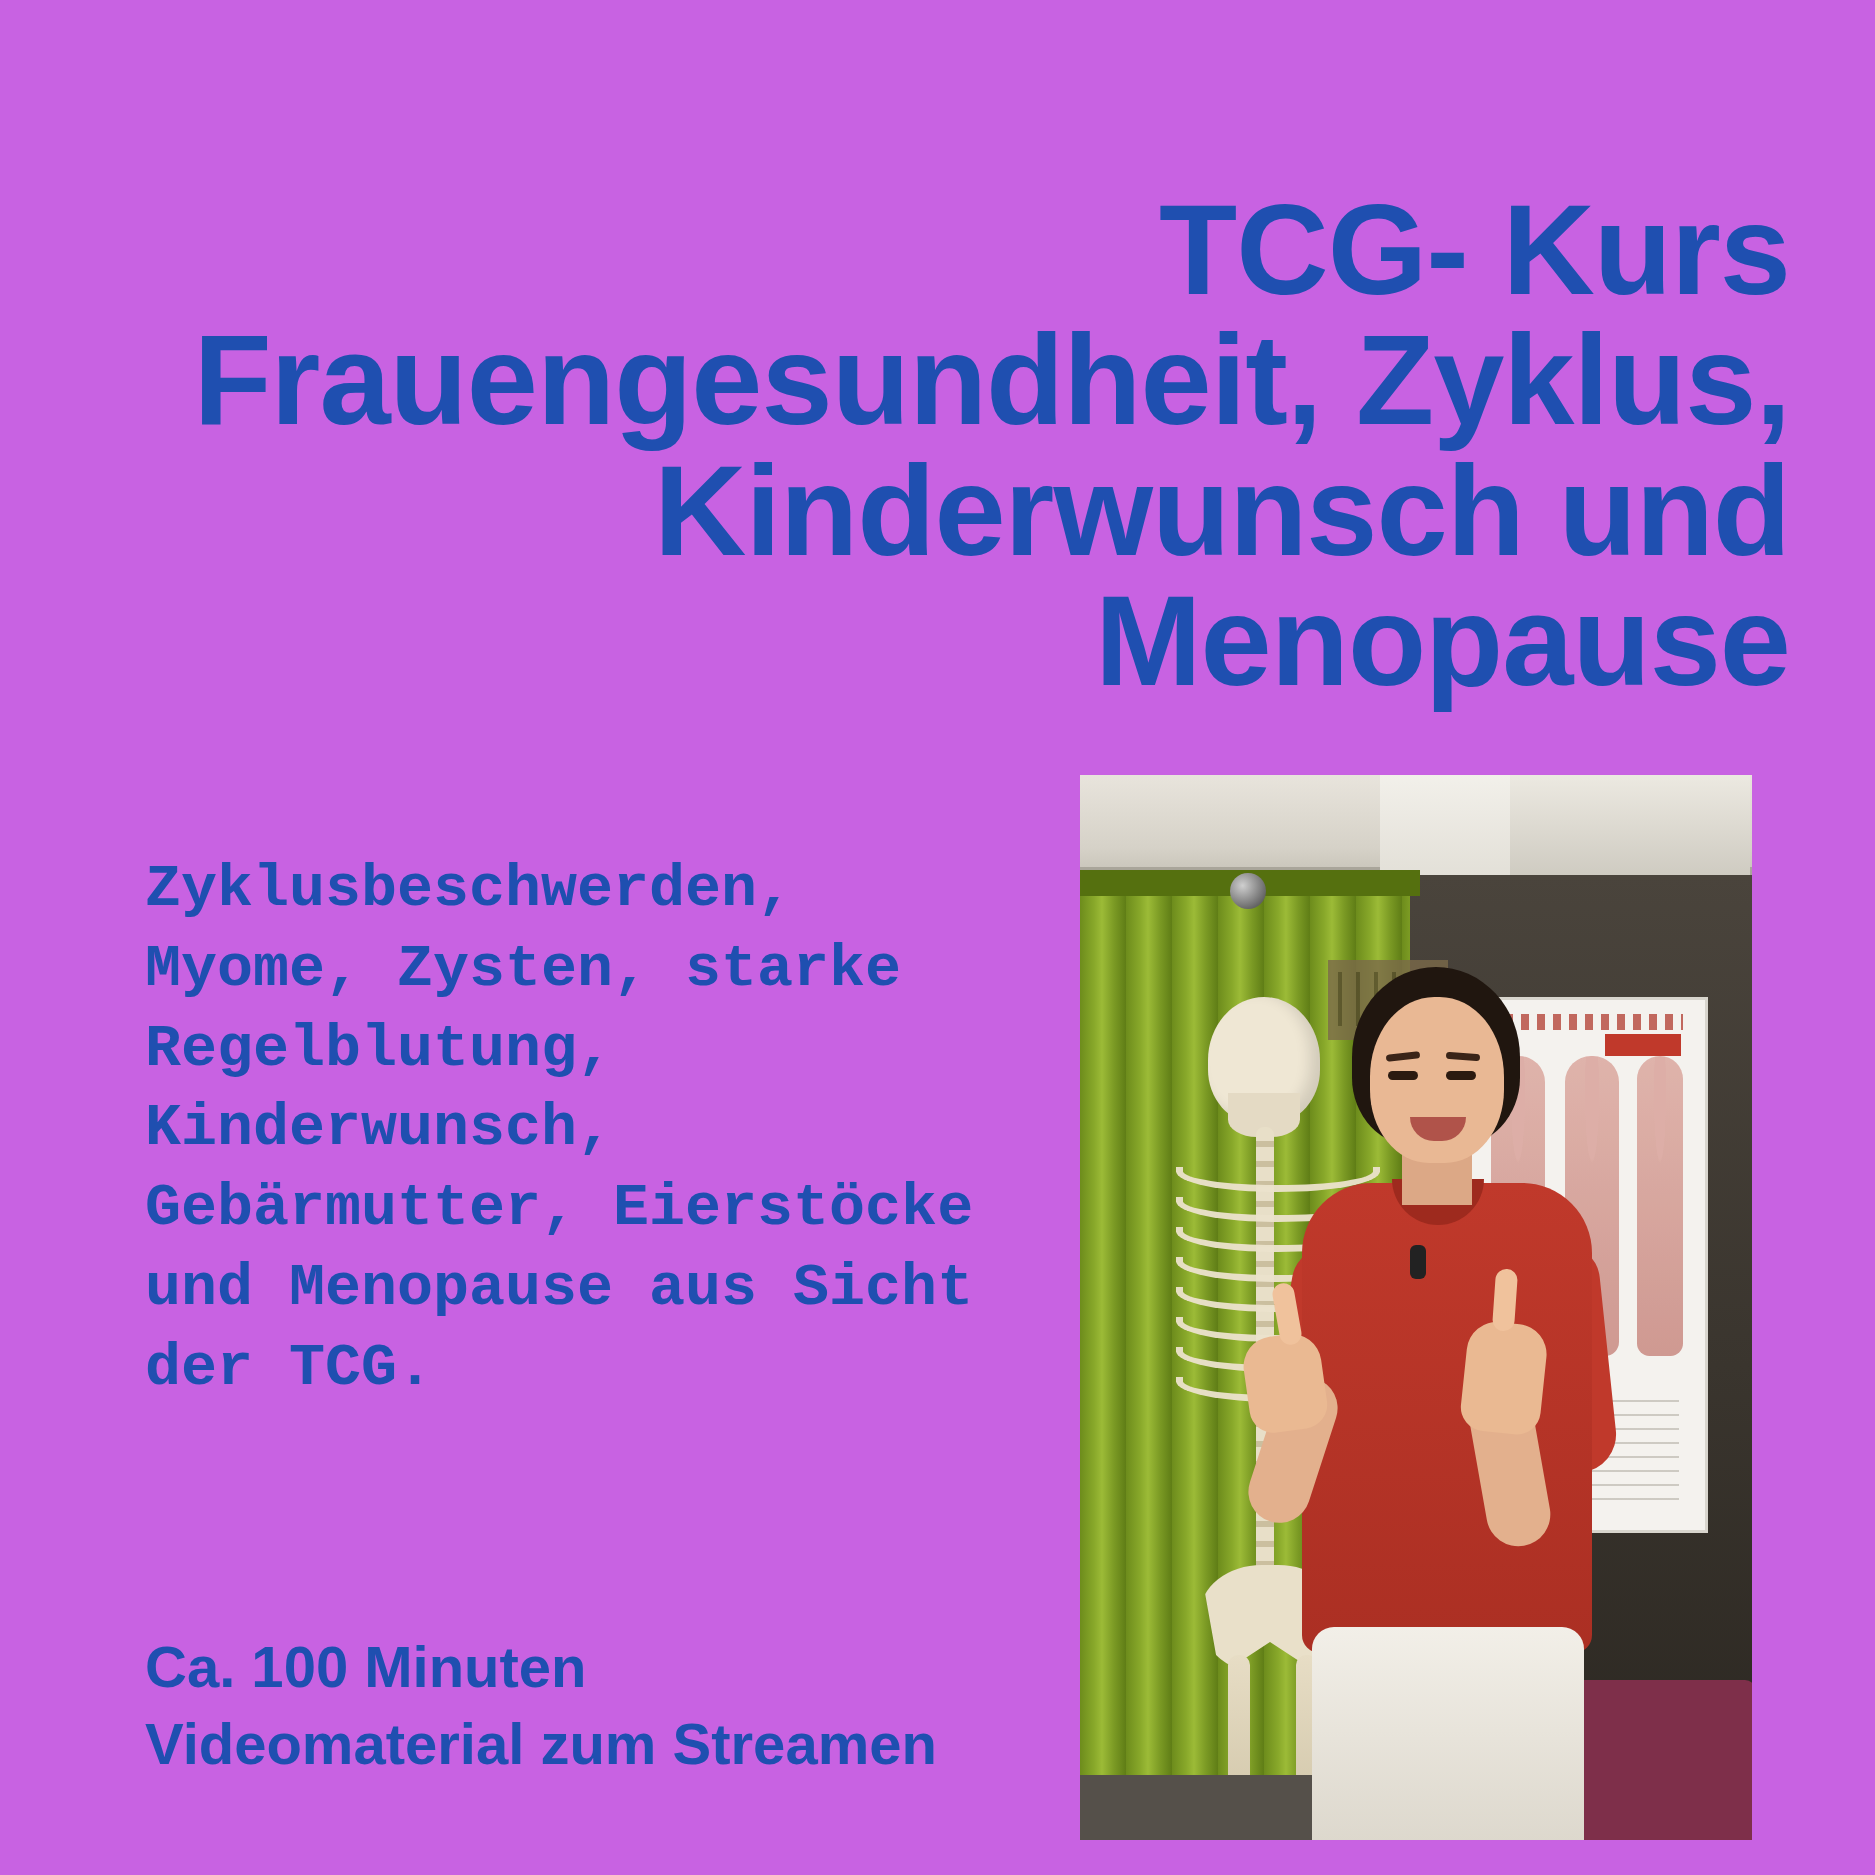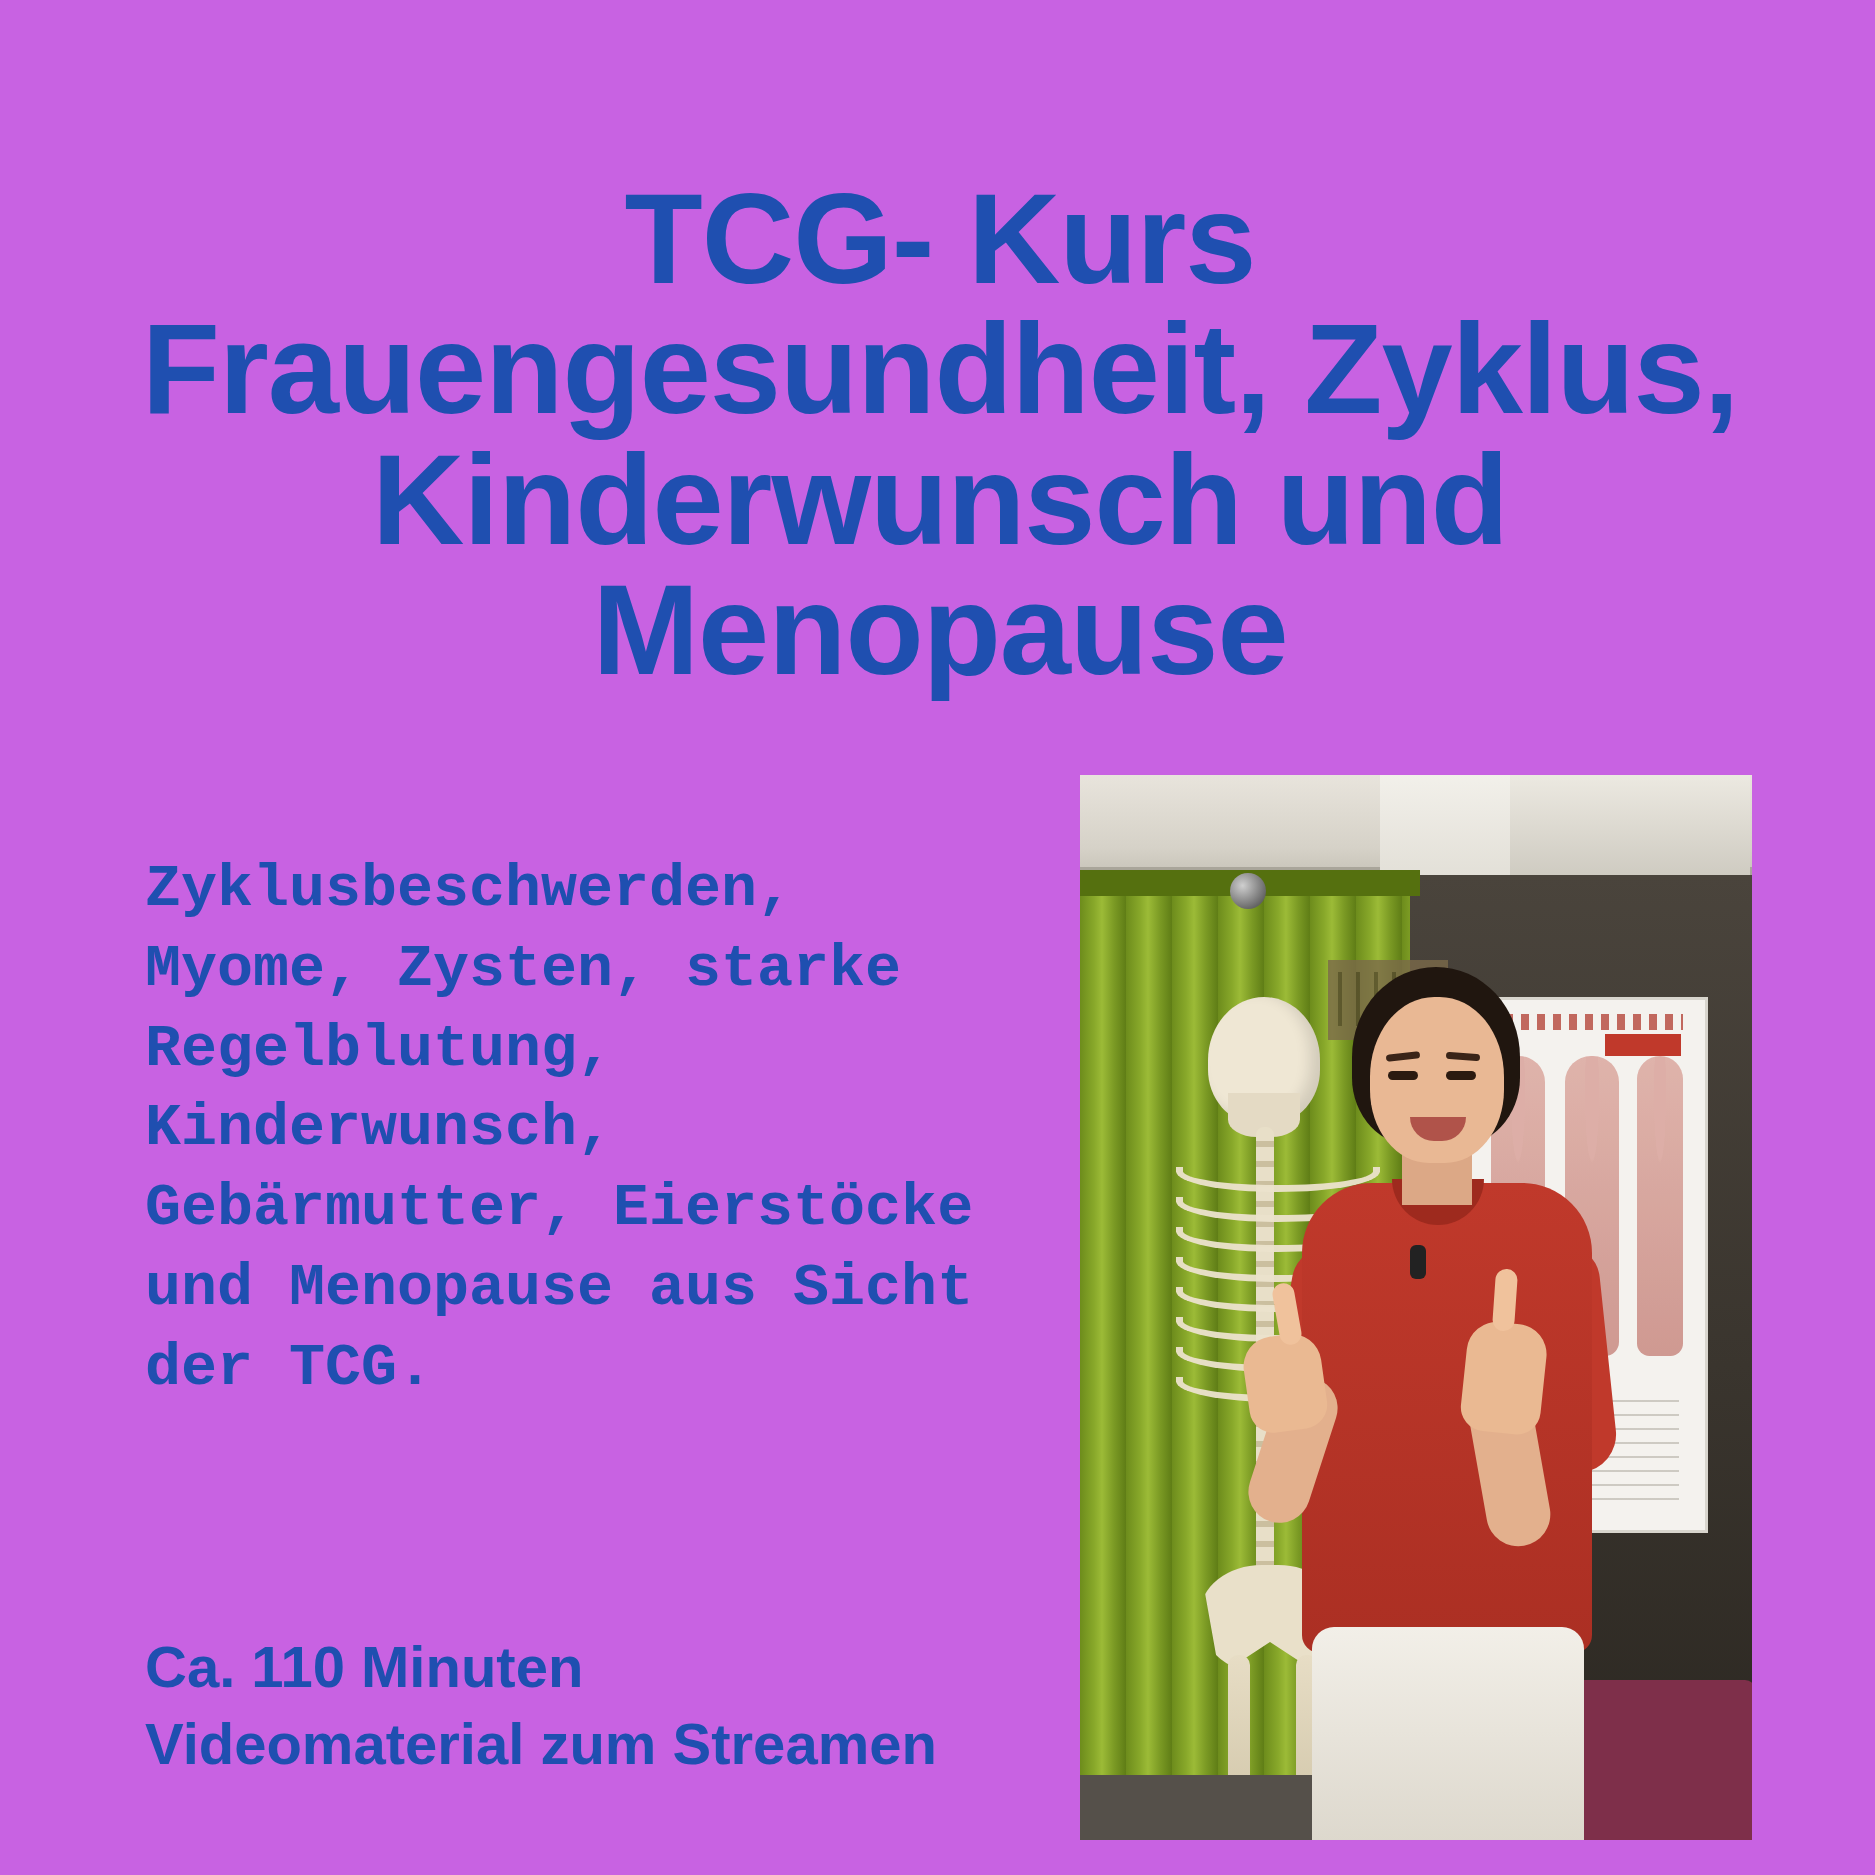--- a/index.html
+++ b/index.html
@@ -16,24 +16,24 @@
   }
   .poster {
     position: relative;
     width: 1875px;
     height: 1875px;
     background: #c862e2;
     box-sizing: border-box;
   }
   .title {
     position: absolute;
-    top: 88px;
+    top: 99px;
     left: 90px;
     width: 1700px;
-    text-align: center;
+    text-align: right;
     color: #1f4fb0;
     font-weight: 800;
     font-size: 128px;
     line-height: 1.02;
     letter-spacing: -1px;
   }
   .body-text {
     position: absolute;
     top: 790px;
     left: 145px;
@@ -277,21 +277,21 @@
 </style>
 </head>
 <body>
 
 <div class="poster">
 
   <h1 class="title">TCG- Kurs Frauengesundheit, Zyklus, Kinderwunsch und Menopause</h1>
 
   <p class="body-text">Zyklusbeschwerden, Myome, Zysten, starke Regelblutung, Kinderwunsch, Gebärmutter, Eierstöcke und Menopause aus Sicht der TCG.</p>
 
-  <p class="duration-text">Ca. 110 Minuten Videomaterial zum Streamen</p>
+  <p class="duration-text">Ca. 100 Minuten Videomaterial zum Streamen</p>
 
   <div class="photo">
     <div class="ph-ceiling"></div>
     <div class="ph-ceiling-beam"></div>
     <div class="ph-wall"></div>
     <div class="ph-window"></div>
     <div class="ph-window2"></div>
     <div class="ph-rightwall"></div>
 
     <div class="ph-curtain"></div>

